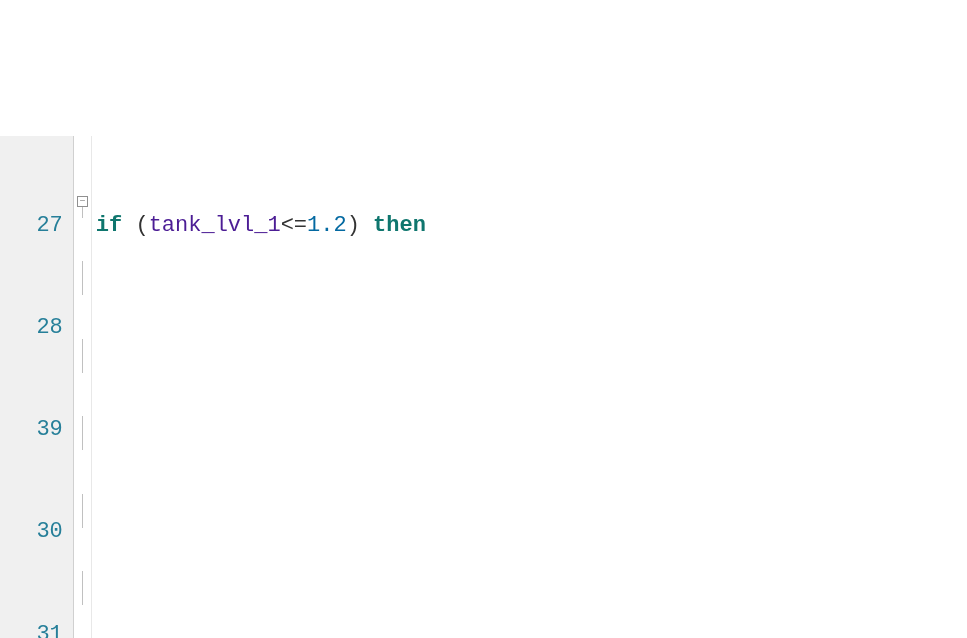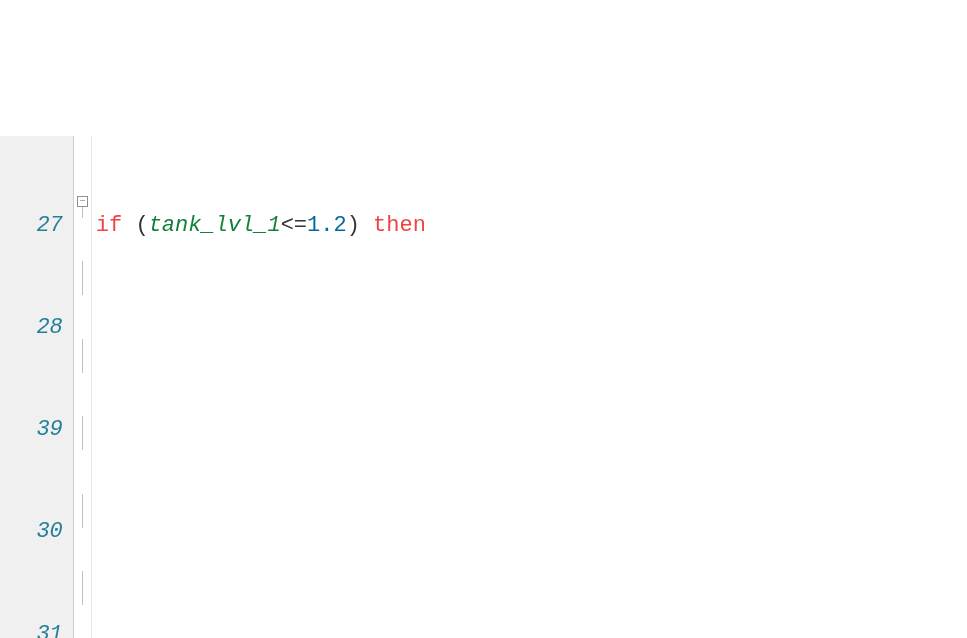--- a/index.html
+++ b/index.html
@@ -21,21 +21,20 @@
       background: #f0f0f0;
       color: #267f99;
       text-align: right;
       padding: 4px 10px 4px 10px;
       user-select: none;
       border-right: 1px solid #d0d0d0;
       min-width: 50px;
     }
     .gutter .ln {
       display: block;
-      font-style: italic;
     }
     .fold-col {
       background: #ffffff;
       width: 18px;
       padding-top: 4px;
       user-select: none;
       color: #909090;
       font-size: 14px;
       border-right: 1px solid #e8e8e8;
     }
@@ -76,22 +75,22 @@
       top: 6px;
       z-index: 2;
     }
     .code {
       padding: 4px 0 4px 4px;
       background: #ffffff;
     }
     .code .row {
       display: block;
     }
-    .kw { color: #ef4444; }
-    .ident { color: #15803d; font-style: italic; }
+    .kw { color: #0f766e; font-weight: bold; }
+    .ident { color: #4c1d95; }
     .op { color: #333333; }
     .num { color: #0369a1; }
   </style>
 </head>
 <body>
 
 
 
 <div class="editor">
   <div class="gutter">

